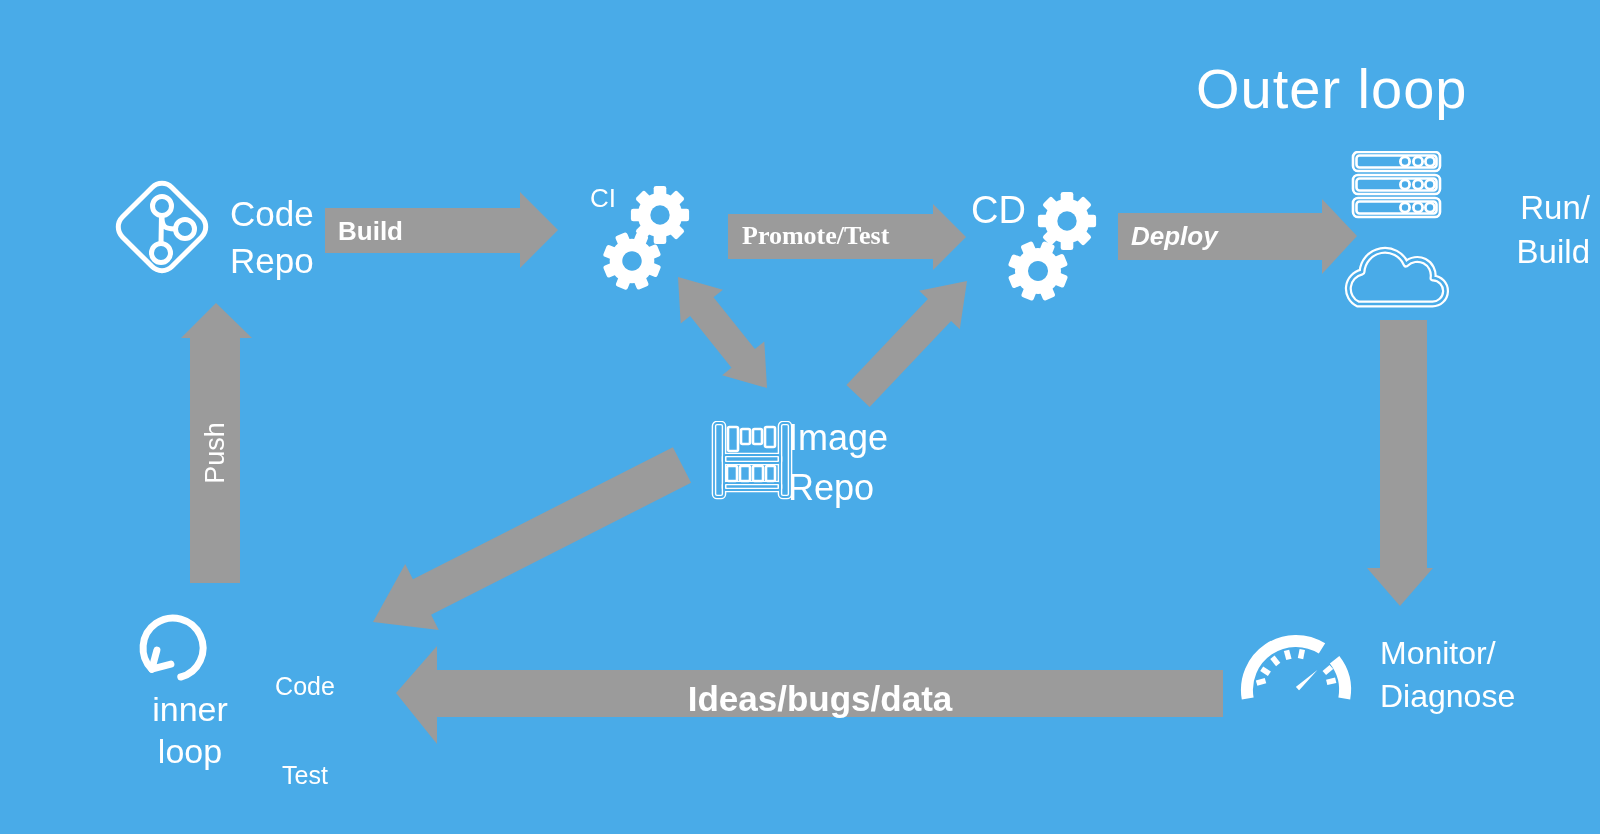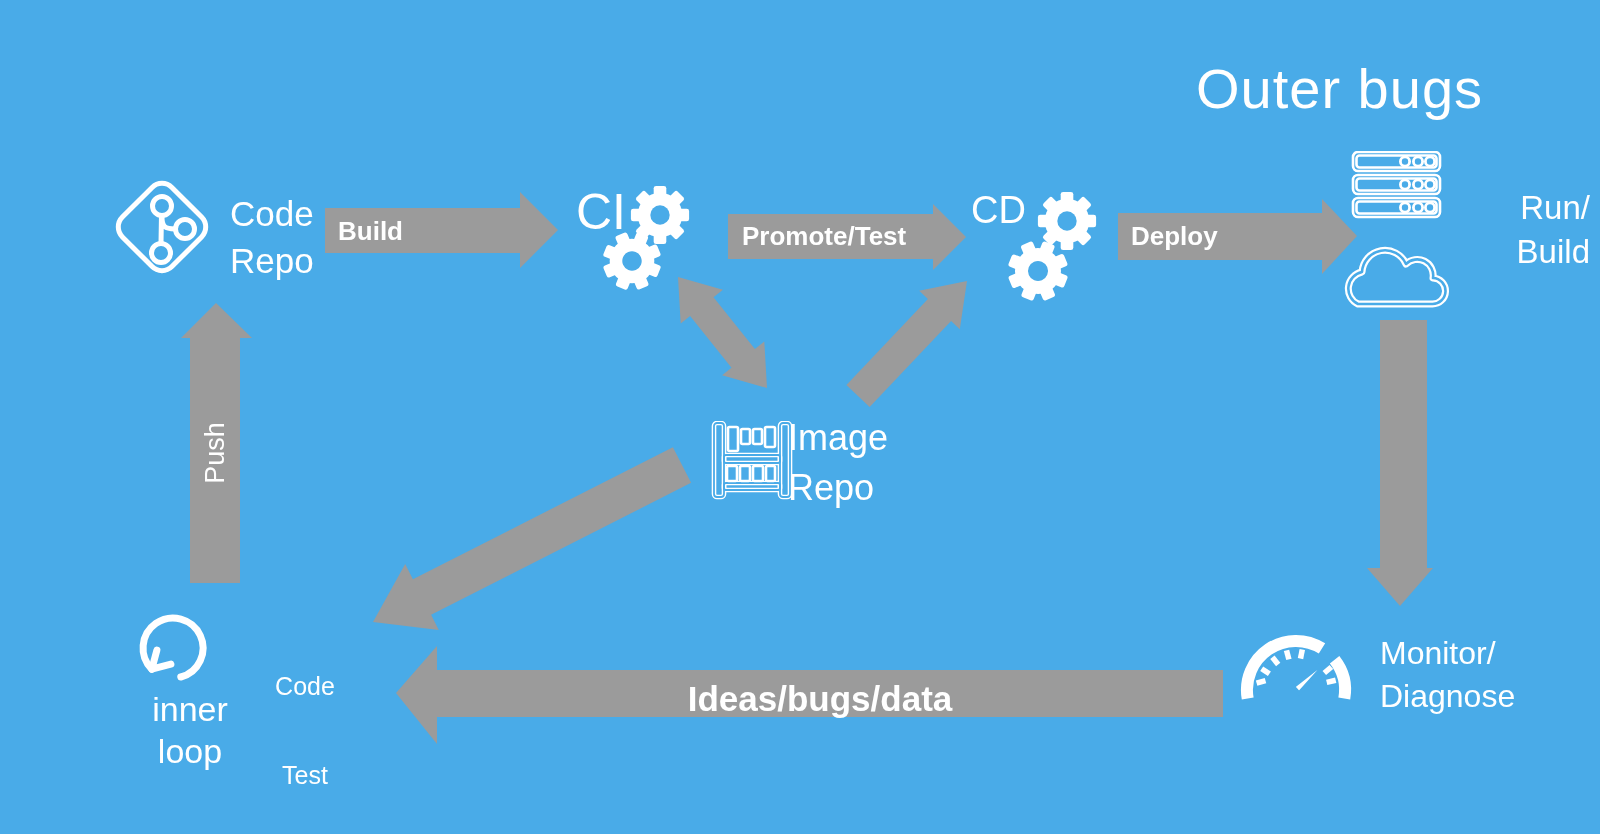--- a/index.html
+++ b/index.html
@@ -13,30 +13,30 @@
   }
   .abs { position:absolute; }
   svg.layer { position:absolute; left:0; top:0; }
   .arrow-shape { fill:var(--gray); }
   .lbl { position:absolute; color:var(--fg); white-space:pre; }
   .light { font-weight:300; }
   .bold  { font-weight:700; }
 
   .outer-title   { left:1196px; top:56px;  font-size:56px; letter-spacing:1px; }
   .code-repo-lbl { left:230px;  top:190px; font-size:35px; line-height:47px; }
-  .ci-lbl        { left:576px;  top:183px; font-size:50px; }
+  .ci-lbl        { left:590px;  top:183px; font-size:26px; }
   .cd-lbl        { left:971px;  top:189px; font-size:38px;text-align:right; }
   .run-lbl       { left:1448px; top:186px; width:142px; text-align:right; font-size:33px; line-height:44px; }
   .image-lbl     { left:788px;  top:413px; width:126px; font-size:36px; line-height:50px; }
   .monitor-lbl   { left:1380px; top:632px; font-size:32px; line-height:43px; }
   .inner-lbl     { left:128px;  top:688px; width:124px; text-align:center; font-size:34px; line-height:42px; }
 
   .build-lbl   { left:338px;  top:216px; font-size:26px; }
-  .promote-lbl { left:742px;  top:221px; font-size:26px; }
-  .deploy-lbl  { left:1131px; top:221px; font-size:26px; }
+  .promote-lbl { left:742px;  top:221px; font-size:26px;font-family:Liberation Serif, serif; }
+  .deploy-lbl  { left:1131px; top:221px; font-size:26px;font-style:italic; }
   .ideas-lbl   { left:610px;  top:679px; width:420px; text-align:center; font-size:35px; }
   .push-lbl    { left:155px;  top:423px; width:120px; height:60px; line-height:60px;
                  text-align:center; font-size:27px; transform:rotate(-90deg); }
 
   .steps { left:245px; top:613px; width:120px; text-align:center;
            font-size:25px; line-height:29.5px; }
   .steps div { height:29.5px; }
 
   .icon-stroke { stroke:var(--fg); fill:none; }
   .icon-fill   { fill:var(--fg); }
@@ -155,21 +155,21 @@
       <line x1="99.7" y1="64.3" x2="90.7" y2="66.4"></line>
     </g>
     <polygon points="56.9,70.7 63.1,77.3 98,38.5" class="icon-fill" stroke="var(--bg)" stroke-width="4" stroke-linejoin="round"></polygon>
   </svg>
 
   <svg class="abs" style="left:126px;top:608px" width="96" height="88" viewBox="0 0 96 88">
     <path d="M 54.8 69 A 30 30 0 1 0 25.8 61.2" class="icon-stroke" stroke-width="7" stroke-linecap="round"></path>
     <path d="M 44.9 56.1 L 25.8 61.2 L 30.9 42.1" class="icon-stroke" stroke-width="7" stroke-linecap="round" stroke-linejoin="round"></path>
   </svg>
 
-  <div class="lbl light outer-title">Outer bugs</div>
+  <div class="lbl light outer-title">Outer loop</div>
 
   <div class="lbl light code-repo-lbl"><span>Code</span><br><span>Repo</span></div>
 
   <div class="lbl light ci-lbl">CI</div>
 
   <div class="lbl light cd-lbl">CD</div>
 
   <div class="lbl light run-lbl"><span>Run/</span><br><span>Build</span></div>
 
   <div class="lbl light image-lbl"><span>Image</span><br><span>Repo</span></div>

